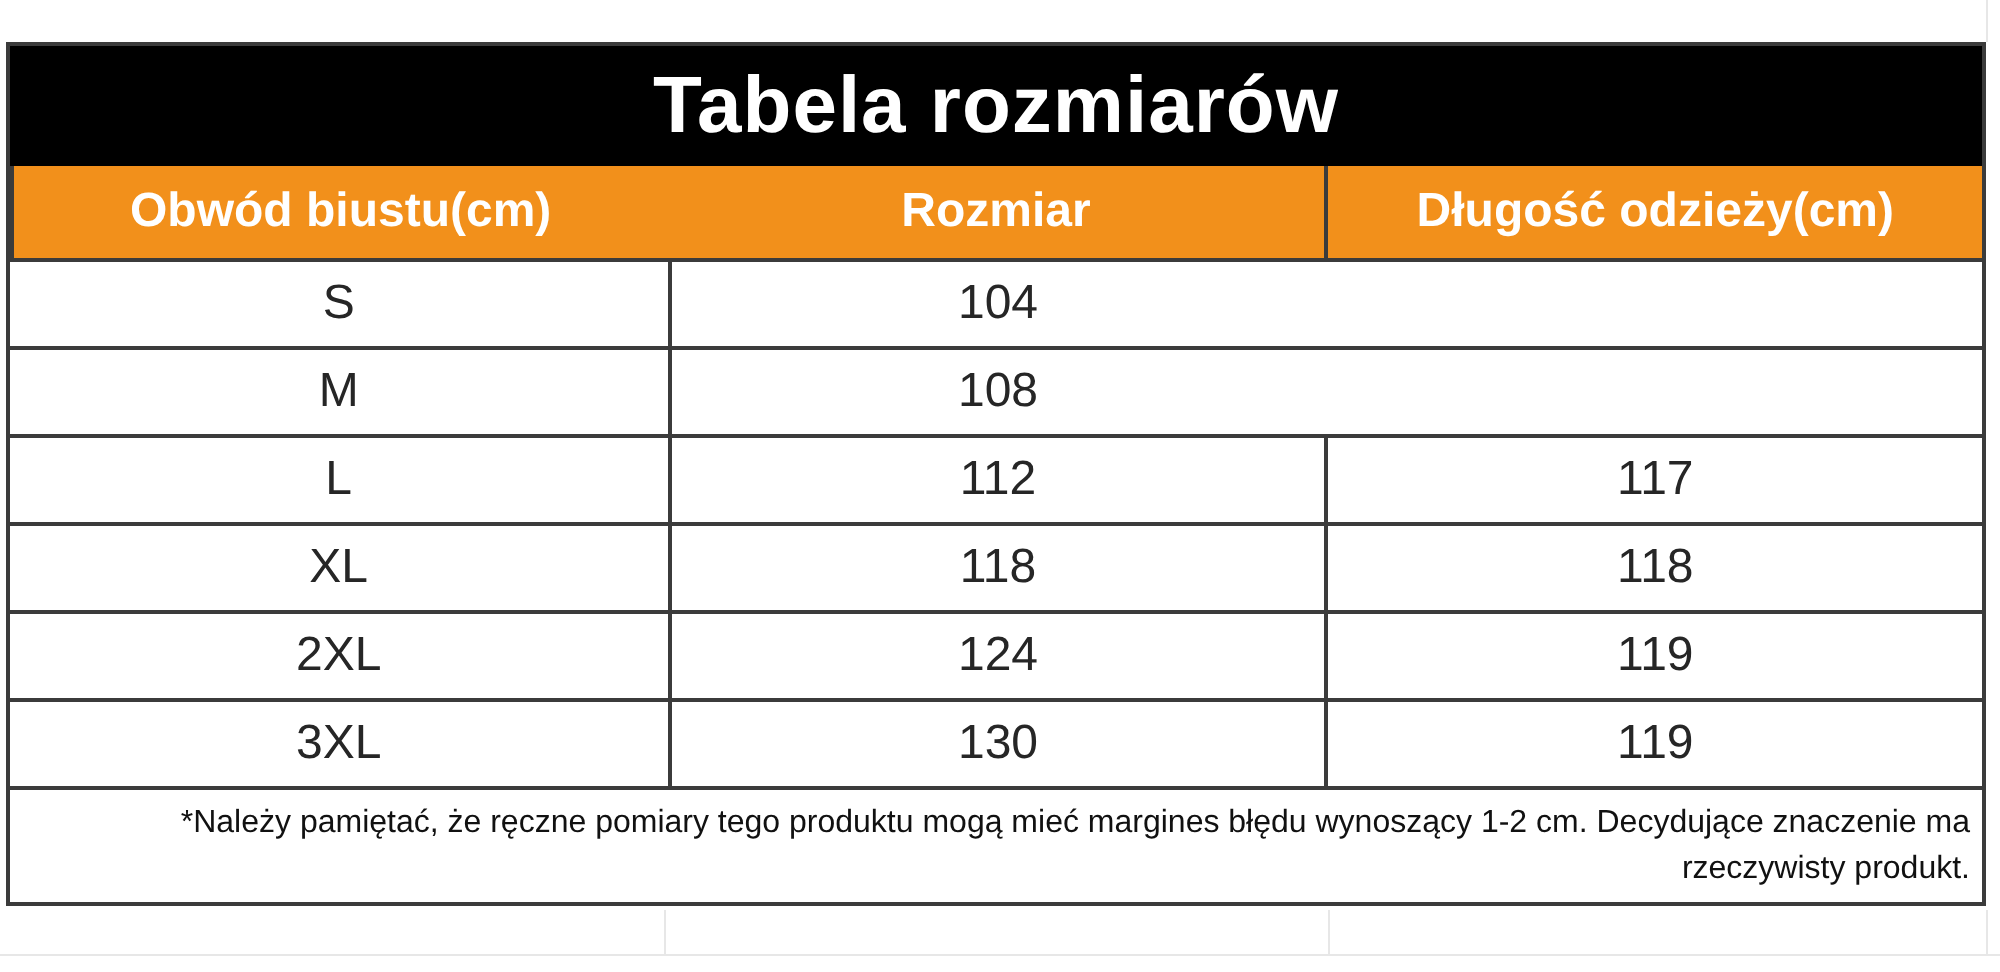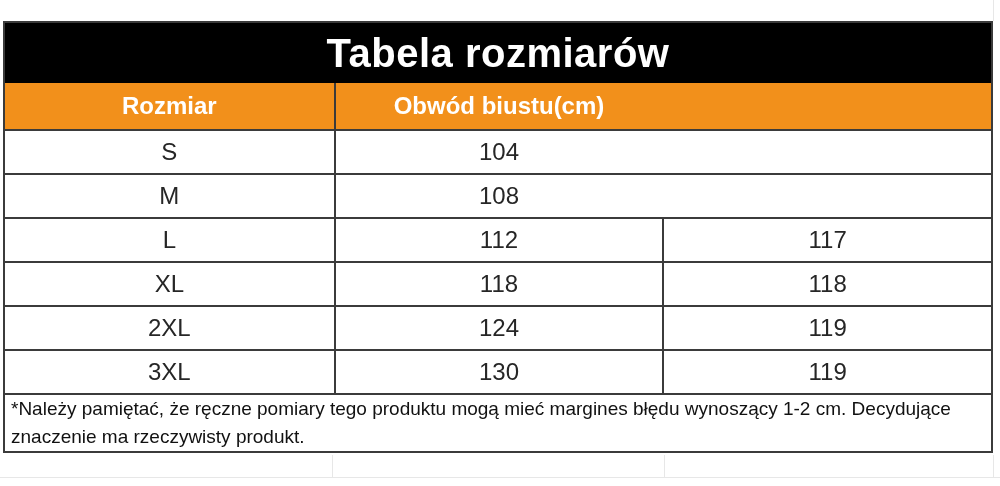--- a/index.html
+++ b/index.html
@@ -74,45 +74,46 @@
     overflow: hidden;
   }
   .cell.c2, .cell.c3 { border-left: 2px solid #3b3b3b; }
 
   .note-row {
     height: 58px;
     border-top: 2px solid #3b3b3b;
     display: flex;
     align-items: center;
     justify-content: center;
-    text-align: left;
+    text-align: right;
     color: #111111;
-    font-size: 19px;
+    font-size: 16px;
     line-height: 1.45;
     padding: 2px 6px;
   }
 </style>
 </head>
 <body>
 
 <div class="canvas">
 
   <div class="gridline gl-right-top"></div>
   <div class="gridline gl-v1"></div>
   <div class="gridline gl-v2"></div>
   <div class="gridline gl-v3"></div>
   <div class="gridline gl-h-bottom"></div>
 
   <div class="size-table">
 
     <div class="title-bar">Tabela rozmiarów</div>
 
     <div class="row header-row">
+      <div class="cell c2">Obwód biustu(cm)</div>
       <div class="cell c1">Rozmiar</div>
-      <div class="cell c2">Obwód biustu(cm)</div>
+      <div class="cell c3">Długość odzieży(cm)</div>
     </div>
 
     <div class="row data-row">
       <div class="cell c1">S</div>
       <div class="cell c2">104</div>
     </div>
 
     <div class="row data-row">
       <div class="cell c1">M</div>
       <div class="cell c2">108</div>

